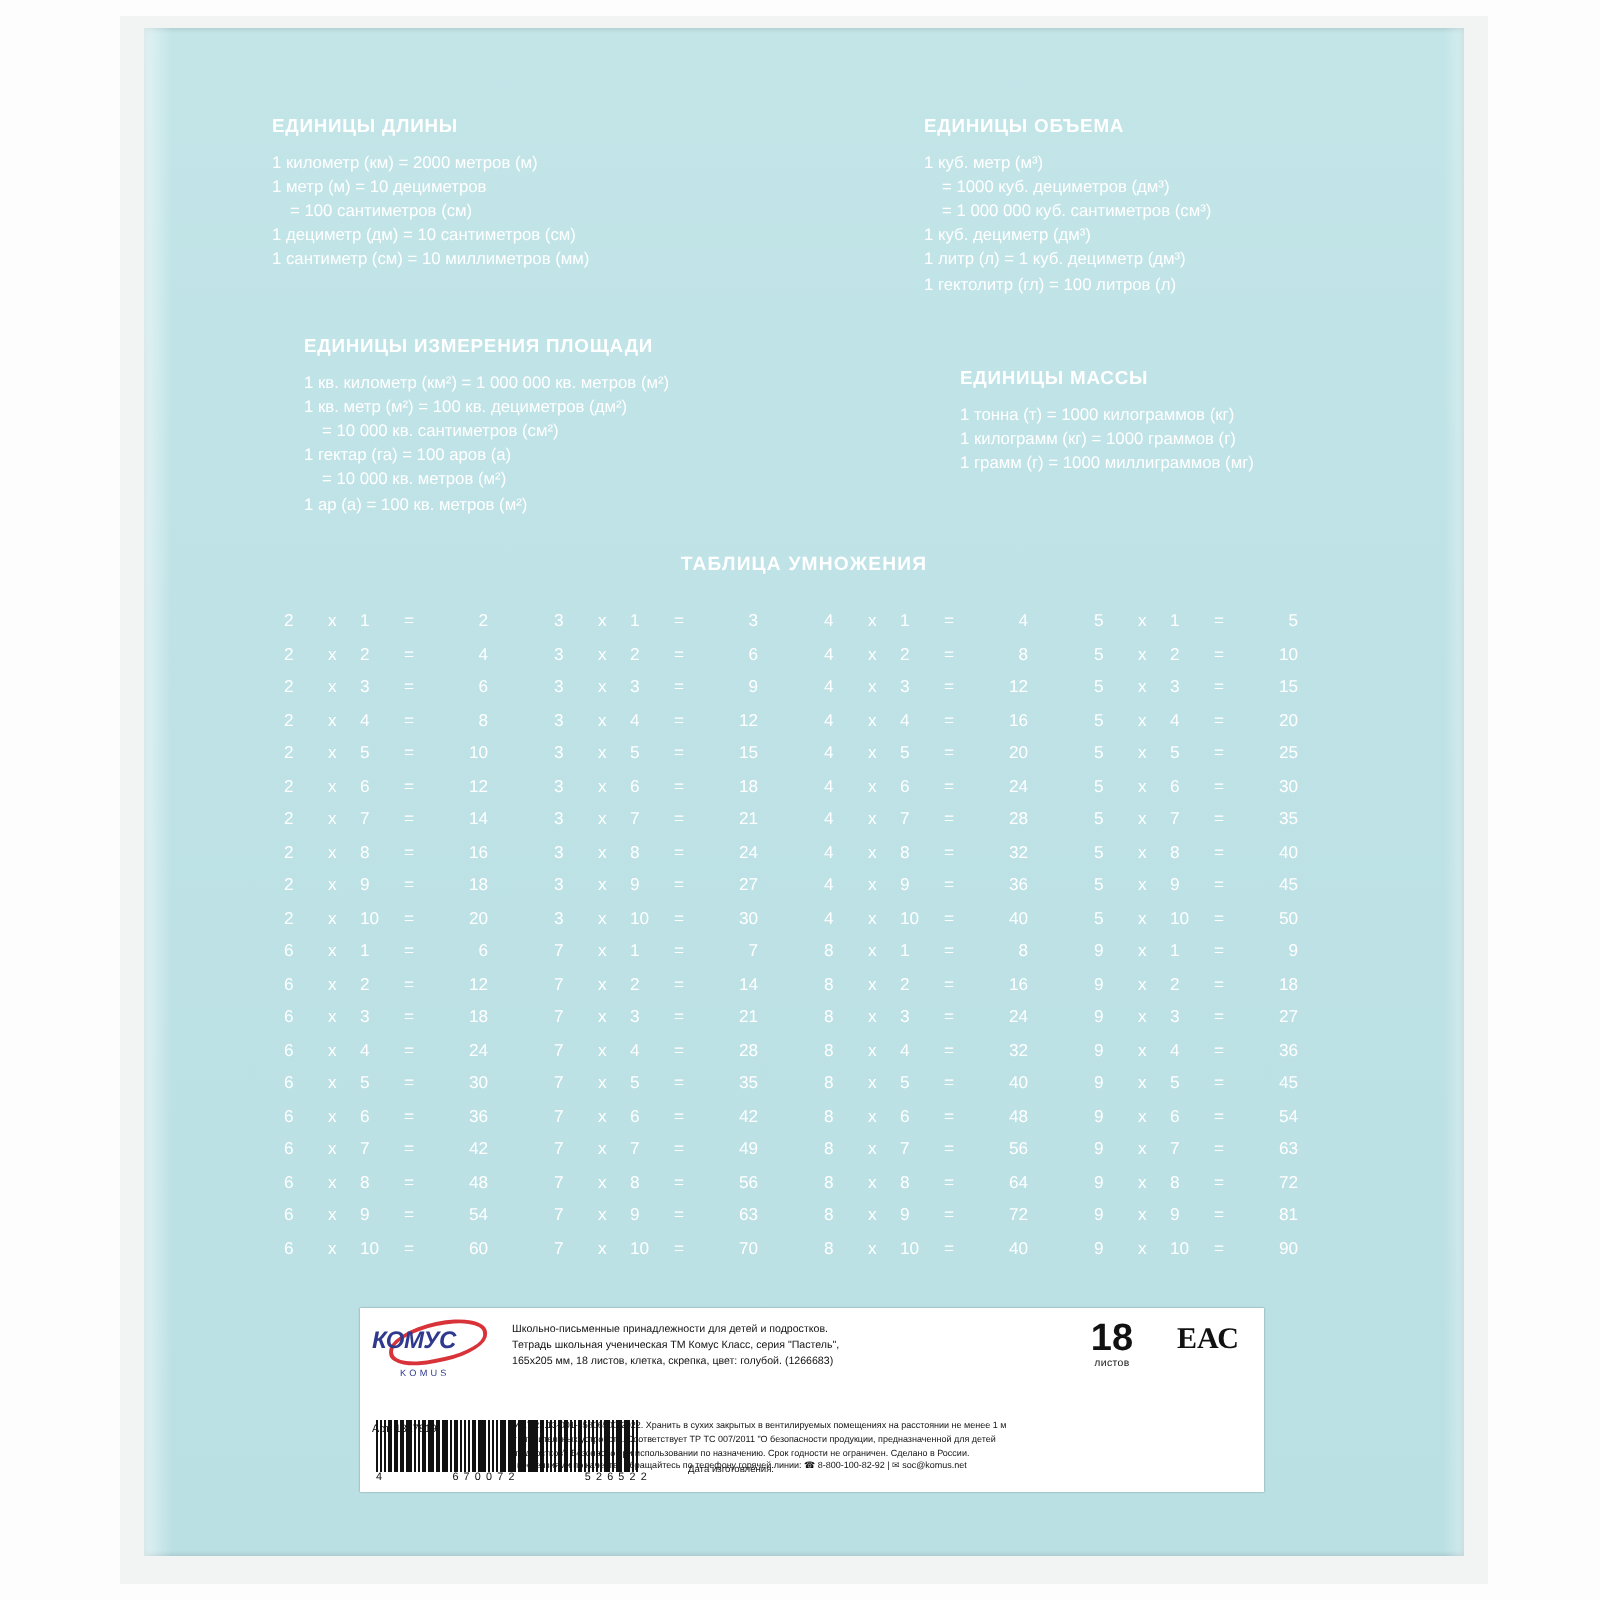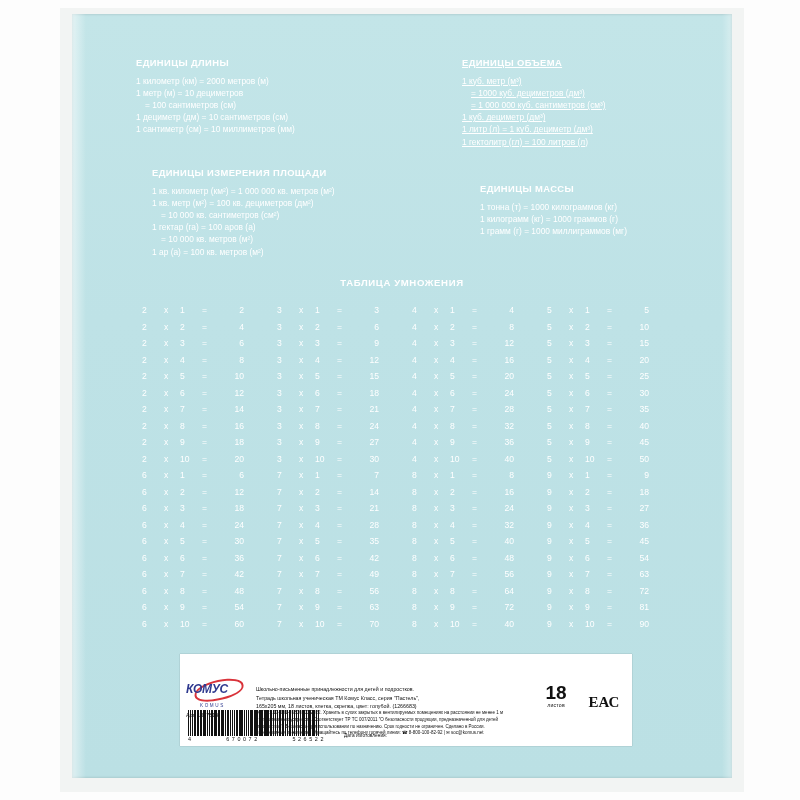--- a/index.html
+++ b/index.html
@@ -67,21 +67,21 @@
     font-size: 9.4px;
     letter-spacing: 0.4px;
     margin-bottom: 5px;
     color: #ffffff;
   }
   .ref-line { white-space: nowrap; }
   .ref-line.indent { padding-left: 9px; }
 
   #len   { left: 64px;  top: 42px;  width: 300px; }
   #area  { left: 80px;  top: 152px; width: 320px; }
-  #vol   { left: 390px; top: 42px;  width: 270px; text-decoration: underline; }
+  #vol   { left: 390px; top: 42px;  width: 270px; }
   #mass  { left: 390px; top: 168px; width: 270px; margin-left: 18px; }
 
   
   .mt-title {
     position: absolute;
     left: 0; top: 262px;
     width: 660px;
     text-align: center;
     font-weight: bold;
     font-size: 9.6px;
@@ -121,21 +121,20 @@
     height: 92px;
     background: #ffffff;
     color: #111;
     box-shadow: 0 0 1px rgba(0,0,0,0.35);
   }
   .label-top {
     display: flex;
     padding: 5px 6px 0 6px;
     height: 56px;
     box-sizing: border-box;
-    align-items: flex-end;
   }
   .brand {
     width: 70px;
     padding-top: 2px;
   }
   .brand-logo {
     width: 62px; height: 22px;
     position: relative;
   }
   .brand-logo .kmx {

